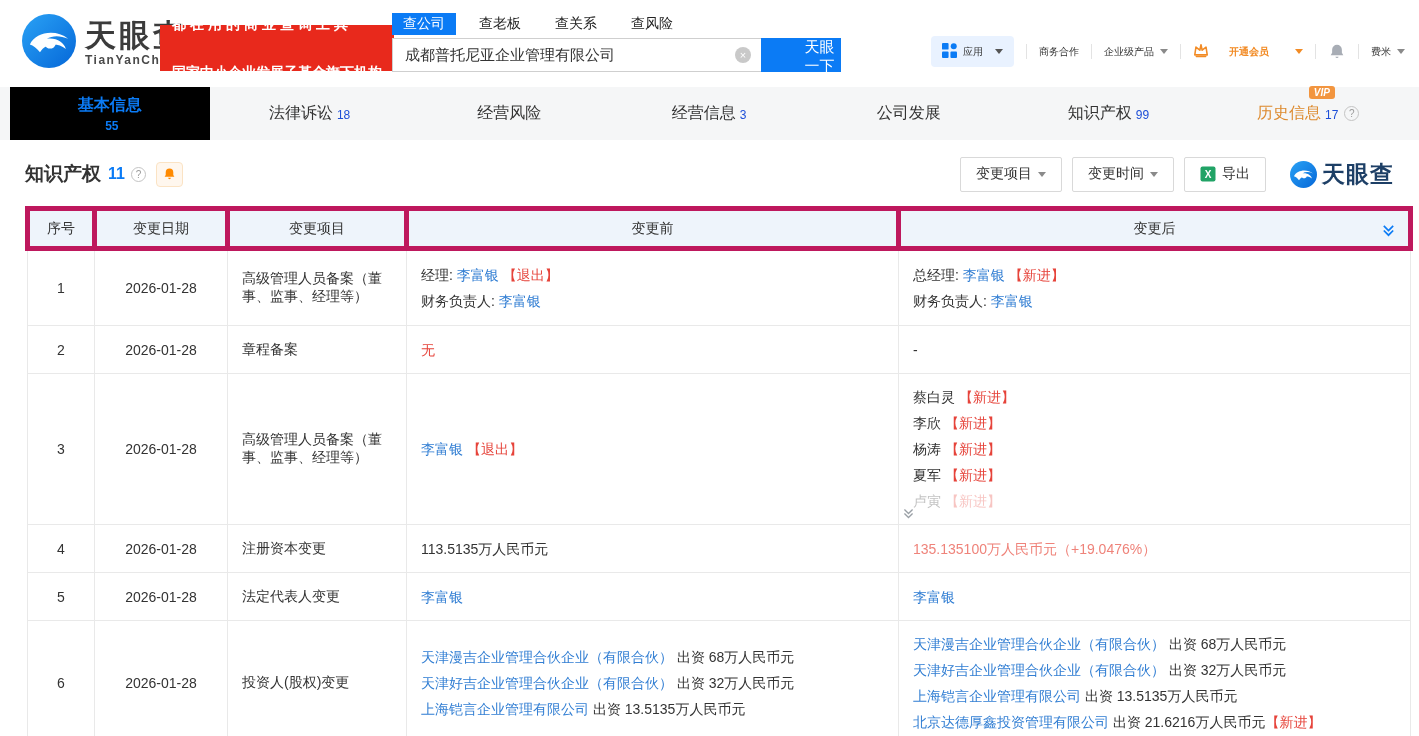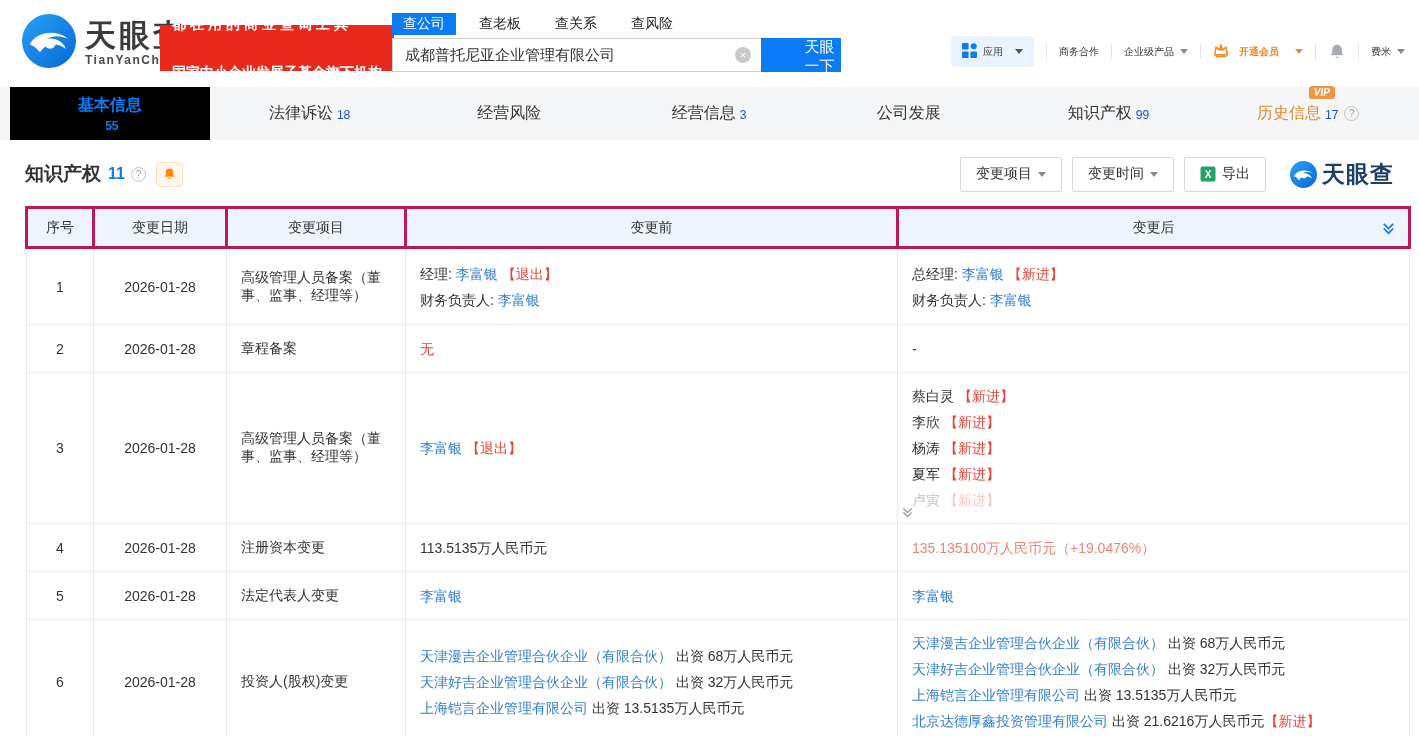--- a/index.html
+++ b/index.html
@@ -23,21 +23,21 @@
   .search-input-wrap { position:relative; width:369px; height:34px; border:1px solid #cfcfcf; border-right:none; background:#8b5cf6; }
   .search-input-wrap input { width:100%; height:100%; border:none; outline:none; padding:0 36px 0 12px; font-size:15px; color:#333;
     font-family:inherit; }
   .clear-btn { position:absolute; right:10px; top:50%; transform:translateY(-50%); width:16px; height:16px; border-radius:50%;
     background:#c9c9c9; color:#fff; font-size:11px; line-height:16px; text-align:center; cursor:pointer; }
   .search-btn { width:80px; height:34px; background:#0b7bf5; color:#fff; border:none; font-size:15px; cursor:pointer; font-family:inherit;padding-left:37px; }
   .header-nav { position:absolute; right:14px; top:36px; display:flex; align-items:center; font-size:10px; color:#333; }
   .nav-sep { width:1px; height:15px; background:#e3e3e3; margin:0 12px; }
   .app-pill { display:flex; align-items:center; gap:6px; background:#e9f2ff; border-radius:4px; padding:7px 11px; cursor:pointer; }
   .nav-link { cursor:pointer; display:flex; align-items:center; }
-  .vip-link { color:#f28b25; font-weight:bold; display:flex; align-items:center; gap:10px; cursor:pointer; }
+  .vip-link { color:#f28b25; font-weight:bold; display:flex; align-items:center; gap:20px; cursor:pointer; }
   .caret { display:inline-block; width:0; height:0; border-left:4px solid transparent; border-right:4px solid transparent;
     border-top:5px solid #8a8a8a; margin-left:6px; }
   .caret.dark { border-top-color:#555; }
   .caret.orange { border-top-color:#f28b25; }
 
   
   .main-tabs { display:flex; background:#f5f6f7; height:53px; padding:0 11px 0 10px; }
   .tab { flex:1; display:flex; align-items:center; justify-content:center; font-size:16px; color:#333; cursor:pointer; }
   .tab.active { background:#000000; color:#0b7bf5; font-weight:bold;flex-direction:column; }
   .tab.orange { color:#dd８a2e; color:#dd8a2e; }
@@ -56,21 +56,21 @@
   .bell-chip { width:27px; height:25px; background:#fff7ee; border:1px solid #fbe3c4; border-radius:4px;
     display:flex; align-items:center; justify-content:center; margin-left:10px; cursor:pointer; }
   .sec-right { margin-left:auto; display:flex; align-items:center; gap:10px; }
   .sec-btn { height:35px; border:1px solid #d9d9d9; background:#fff; padding:0 15px; font-size:14px; color:#333;
     display:flex; align-items:center; cursor:pointer; border-radius:2px; }
   .watermark { display:flex; align-items:center; gap:5px; margin-left:14px; }
   .watermark .wm-title { font-size:23px; font-weight:bold; color:#1d3f66; letter-spacing:1px; }
 
   
   table.change-table { border-collapse:collapse; table-layout:fixed; width:1383px; margin-left:25px; font-size:14px; }
-  .change-table thead th { background:#eef4fb; height:40px; font-weight:normal; color:#333; border:3px solid #be185d; }
+  .change-table thead th { background:#eef4fb; height:40px; font-weight:normal; color:#333; border:5px solid #be185d; }
   .change-table thead th.last { position:relative; }
   .chev-top { position:absolute; right:12px; top:12px; cursor:pointer; }
   .change-table tbody td { border:1px solid #e9e9e9; vertical-align:middle; padding:10px 14px; color:#333; }
   .change-table tbody td.c { text-align:center; padding:10px 4px; }
   .change-table tbody tr:nth-child(1){ height:77px; }
   .change-table tbody tr:nth-child(2){ height:48px; }
   .change-table tbody tr:nth-child(3){ height:144px; }
   .change-table tbody tr:nth-child(4){ height:48px; }
   .change-table tbody tr:nth-child(5){ height:48px; }
   .change-table tbody tr:nth-child(6){ height:123px; }

